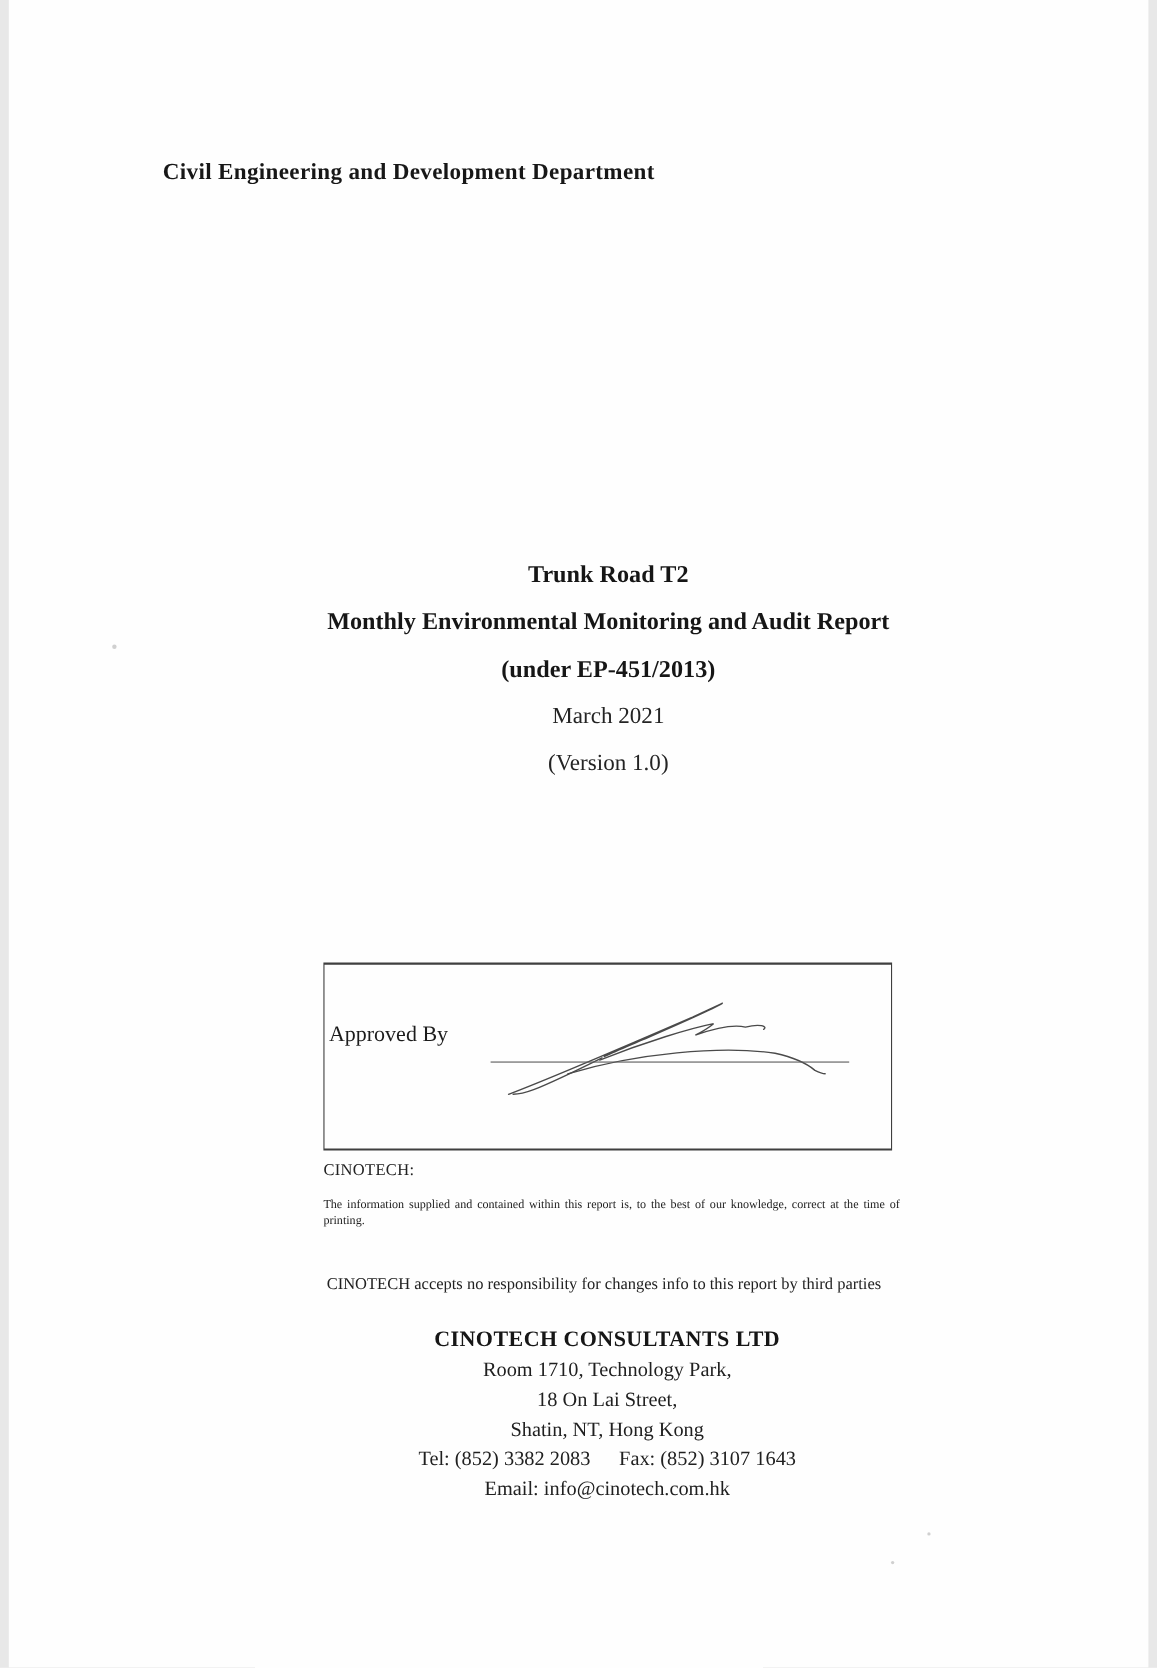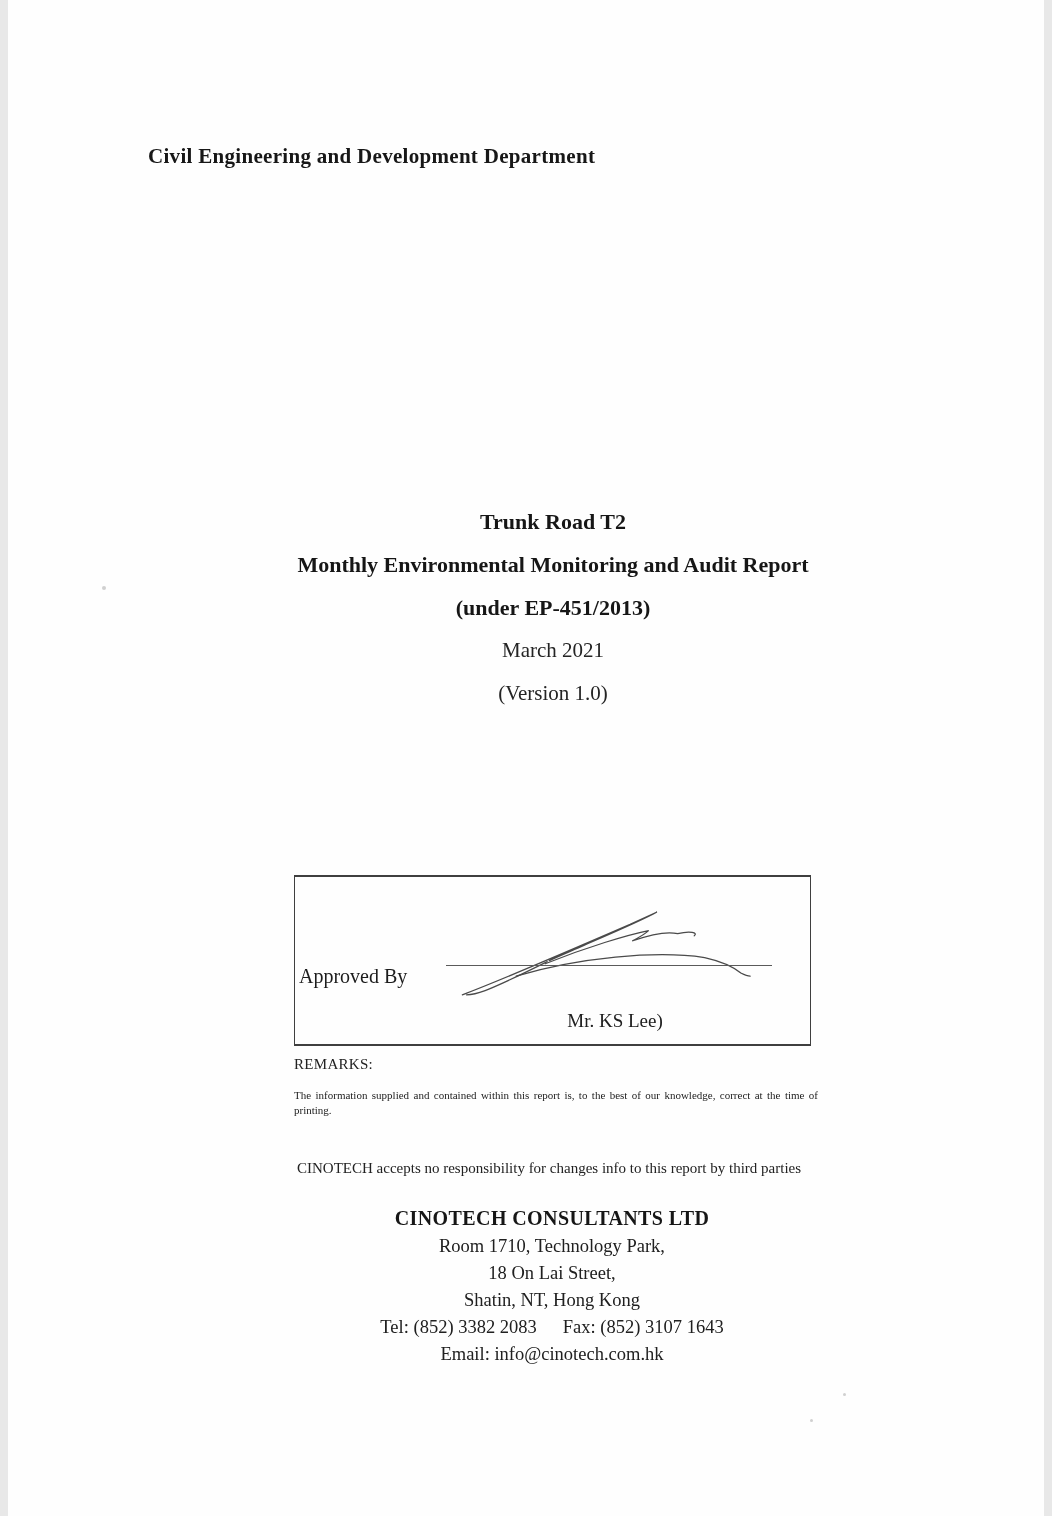--- a/index.html
+++ b/index.html
@@ -58,21 +58,20 @@
     border-left-width: 1px;
     border-right-width: 1px;
     box-sizing: border-box;
   }
   .approved-by {
     position: absolute;
     left: 4px;
     top: 52px;
     font-size: 20px;
     color: #1c1c1c;
-    margin-top: 36px;
   }
   .signature-svg {
     position: absolute;
     left: 128px;
     top: 6px;
     width: 352px;
     height: 118px;
   }
   .sig-line {
     position: absolute;
@@ -168,24 +167,23 @@
 
     <svg class="signature-svg" viewBox="0 0 340 110" fill="none" stroke="#4a4a4a" stroke-width="1.2" stroke-linecap="round">
       <path d="M38 106 C75 92, 140 64, 200 38 C215 31, 224 27, 226 26 C214 33, 186 45, 156 58 C140 65, 128 70, 122 73"></path>
       <path d="M118 76 C158 60, 198 48, 218 44 C212 49, 206 52, 202 54 C222 47, 238 45, 246 47 C258 44, 266 46, 262 49"></path>
       <path d="M90 88 C150 70, 225 63, 272 70 C290 74, 300 79, 307 85 C311 87, 314 88, 316 88"></path>
       <path d="M120 74 C100 84, 80 94, 60 102 C52 105, 46 106, 42 106"></path>
     </svg>
 
     <div class="sig-line"></div>
 
-    <div class="role-line l2">Mr. KS Lee)</div>
   </div>
 
-  <div class="abs remarks-heading">REMARKS:</div>
+  <div class="abs remarks-heading">CINOTECH:</div>
 
   <div class="abs remarks-body">The information supplied and contained within this report is, to the best of our knowledge, correct at the time of printing.</div>
 
   <div class="abs remarks-disclaimer">CINOTECH accepts no responsibility for changes info to this report by third parties</div>
 
   <div class="abs company-block">
     <div class="company-name">CINOTECH CONSULTANTS LTD</div>
     <div class="company-line">Room 1710, Technology Park,</div>
     <div class="company-line">18 On Lai Street,</div>
     <div class="company-line">Shatin, NT, Hong Kong</div>

